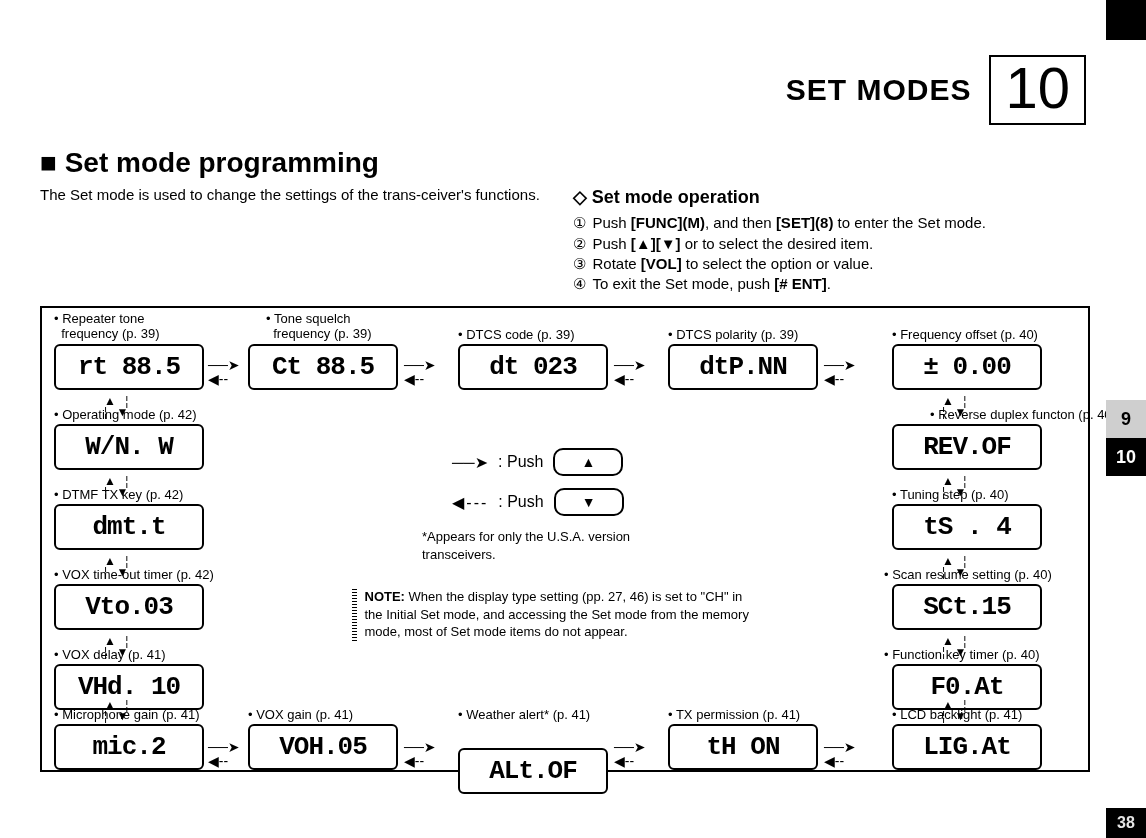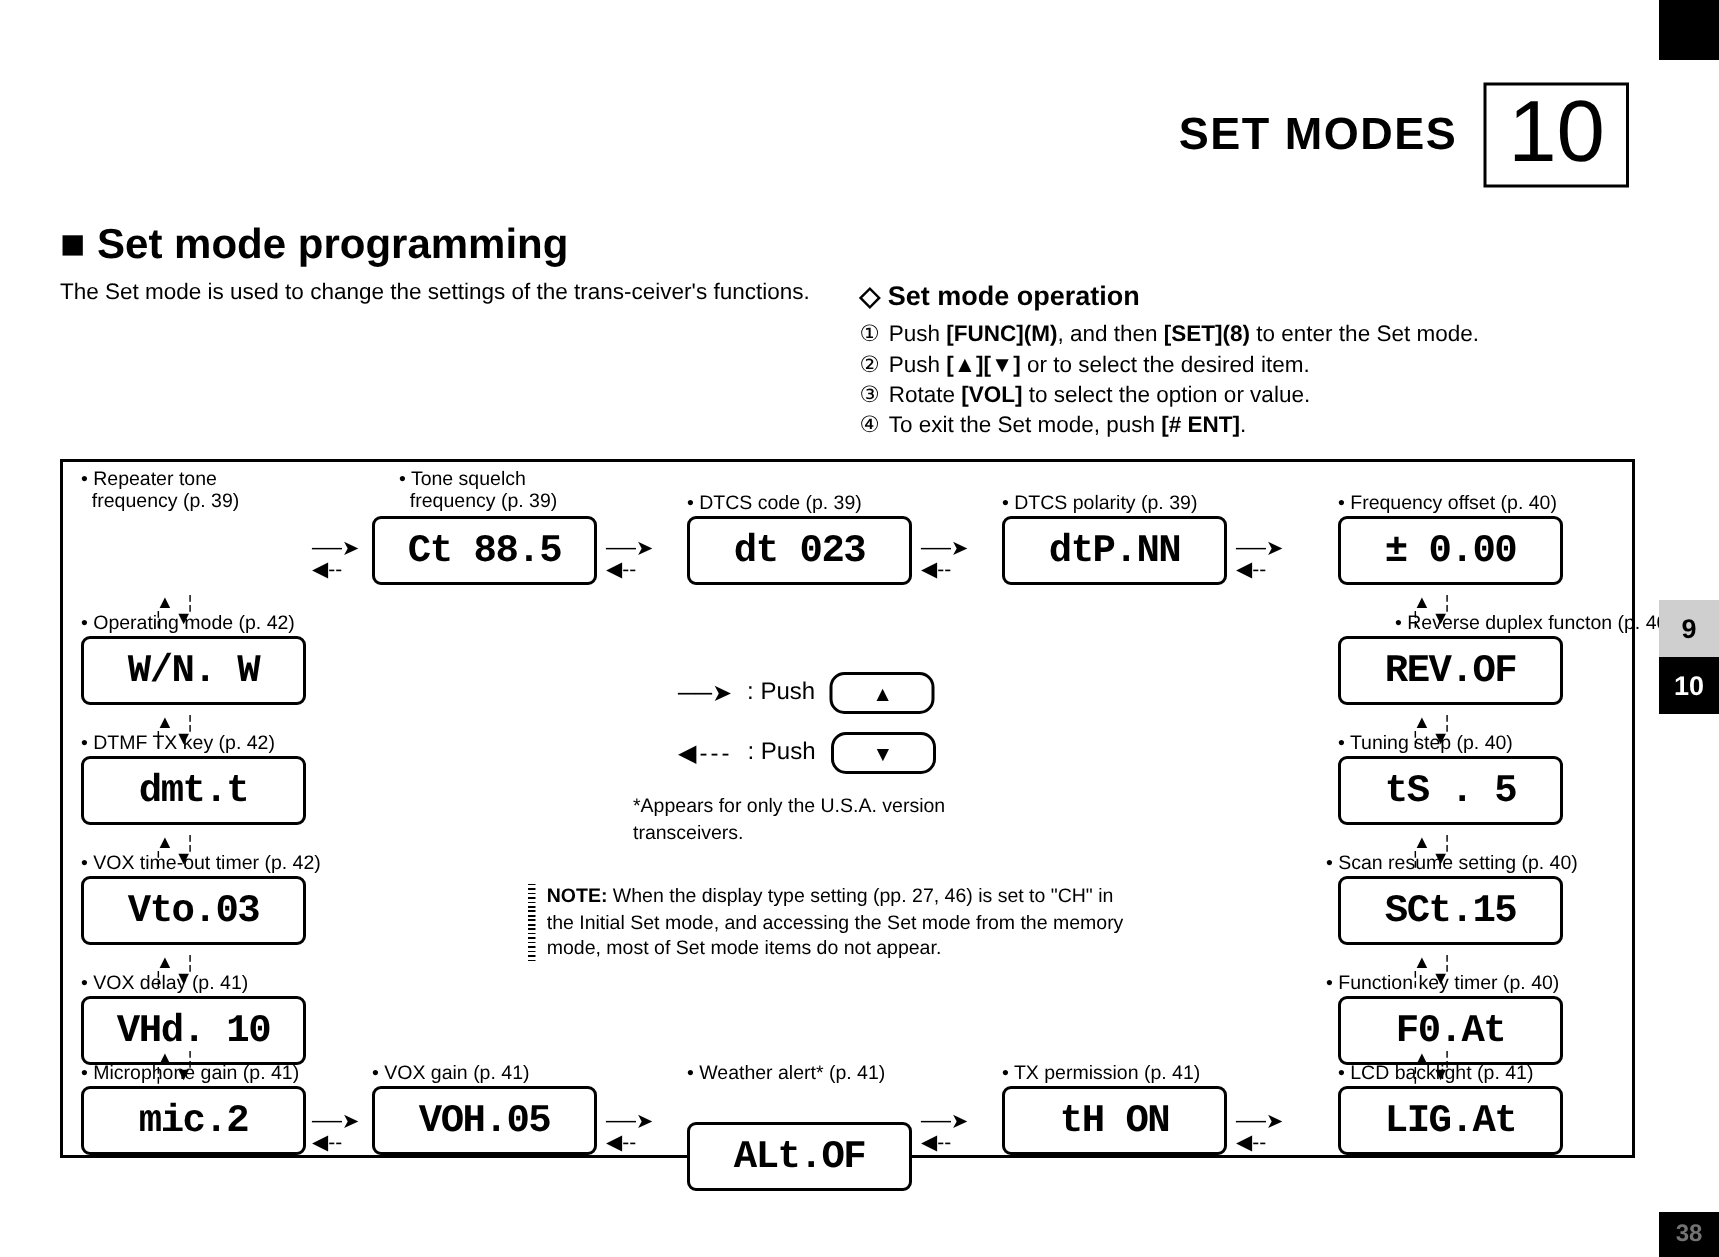--- a/index.html
+++ b/index.html
@@ -147,21 +147,21 @@
   }
   .tab-light { background: #cfcfcf; color: #000; }
   .tab-dark { background: #000; color: #fff; }
   .page-number {
     position: absolute;
     right: 0;
     bottom: 0;
     width: 40px;
     height: 30px;
     background: #000;
-    color: #737373;
+    color: #e5e5e5;
     text-align: center;
     font-size: 16px;
     line-height: 30px;
     font-weight: bold;
   }
   .bold { font-weight: bold; }
 </style>
 </head>
 <body>
 
@@ -223,37 +223,38 @@
     <div class="note-block" style="left:310px; top:280px;">
       <div class="note-hatch"></div>
       <div>
         <span class="bold">NOTE:</span>
         <span>When the display type setting (pp. 27, 46) is set to "CH" in the Initial Set mode, and accessing the Set mode from the memory mode, most of Set mode items do not appear.</span>
       </div>
     </div>
 
   <div class="lcd-label" style="left: 12px; top: 4px; white-space: pre;">• Repeater tone
   frequency (p. 39)</div>
+      <div class="lcd" style="left: 12px; top: 36px;">rt  88.5</div>
       <div class="lcd-label" style="left: 206px; top: 4px; white-space: pre; margin-left: 18px;">• Tone squelch
   frequency (p. 39)</div>
       <div class="lcd" style="left: 206px; top: 36px;">Ct  88.5</div>
       <div class="lcd-label" style="left: 416px; top: 20px; white-space: pre;">• DTCS code (p. 39)</div>
       <div class="lcd" style="left: 416px; top: 36px;">dt  023</div>
       <div class="lcd-label" style="left: 626px; top: 20px; white-space: pre;">• DTCS polarity (p. 39)</div>
       <div class="lcd" style="left: 626px; top: 36px;">dtP.NN</div>
       <div class="lcd-label" style="left: 850px; top: 20px; white-space: pre;">• Frequency offset (p. 40)</div>
       <div class="lcd" style="left: 850px; top: 36px;">±   0.00</div>
       <div class="lcd-label" style="left: 12px; top: 100px; white-space: pre;">• Operating mode (p. 42)</div>
       <div class="lcd" style="left: 12px; top: 116px;">W/N. W</div>
       <div class="lcd-label" style="left: 888px; top: 100px; white-space: pre;">• Reverse duplex functon (p. 40)</div>
       <div class="lcd" style="left: 850px; top: 116px;">REV.OF</div>
       <div class="lcd-label" style="left: 12px; top: 180px; white-space: pre;">• DTMF TX key (p. 42)</div>
       <div class="lcd" style="left: 12px; top: 196px; text-align: right;">dmt.t</div>
       <div class="lcd-label" style="left: 850px; top: 180px; white-space: pre;">• Tuning step (p. 40)</div>
-      <div class="lcd" style="left: 850px; top: 196px;">tS .  5</div>
+      <div class="lcd" style="left: 850px; top: 196px;">tS .  4</div>
       <div class="lcd-label" style="left: 12px; top: 260px; white-space: pre;">• VOX time-out timer (p. 42)</div>
       <div class="lcd" style="left: 12px; top: 276px;">Vto.03</div>
       <div class="lcd-label" style="left: 842px; top: 260px; white-space: pre;">• Scan resume setting (p. 40)</div>
       <div class="lcd" style="left: 850px; top: 276px;">SCt.15</div>
       <div class="lcd-label" style="left: 12px; top: 340px; white-space: pre;">• VOX delay (p. 41)</div>
       <div class="lcd" style="left: 12px; top: 356px;">VHd. 10</div>
       <div class="lcd-label" style="left: 842px; top: 340px; white-space: pre;">• Function key timer (p. 40)</div>
       <div class="lcd" style="left: 850px; top: 356px;">F0.At</div>
       <div class="lcd-label" style="left: 12px; top: 400px; white-space: pre;">• Microphone gain (p. 41)</div>
       <div class="lcd" style="left: 12px; top: 416px;">mic.2</div>

